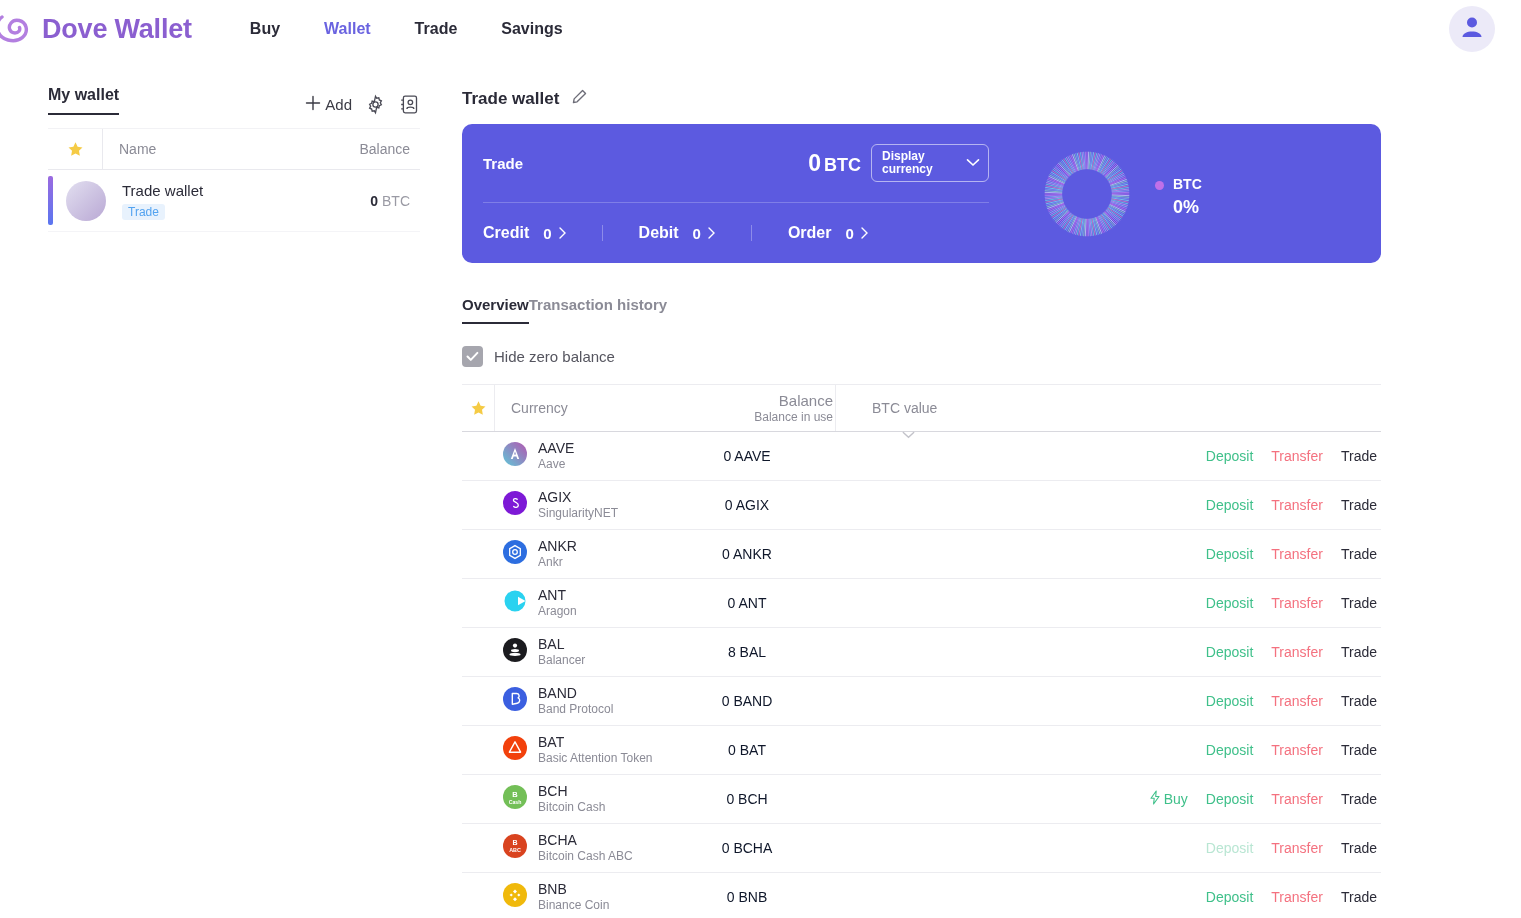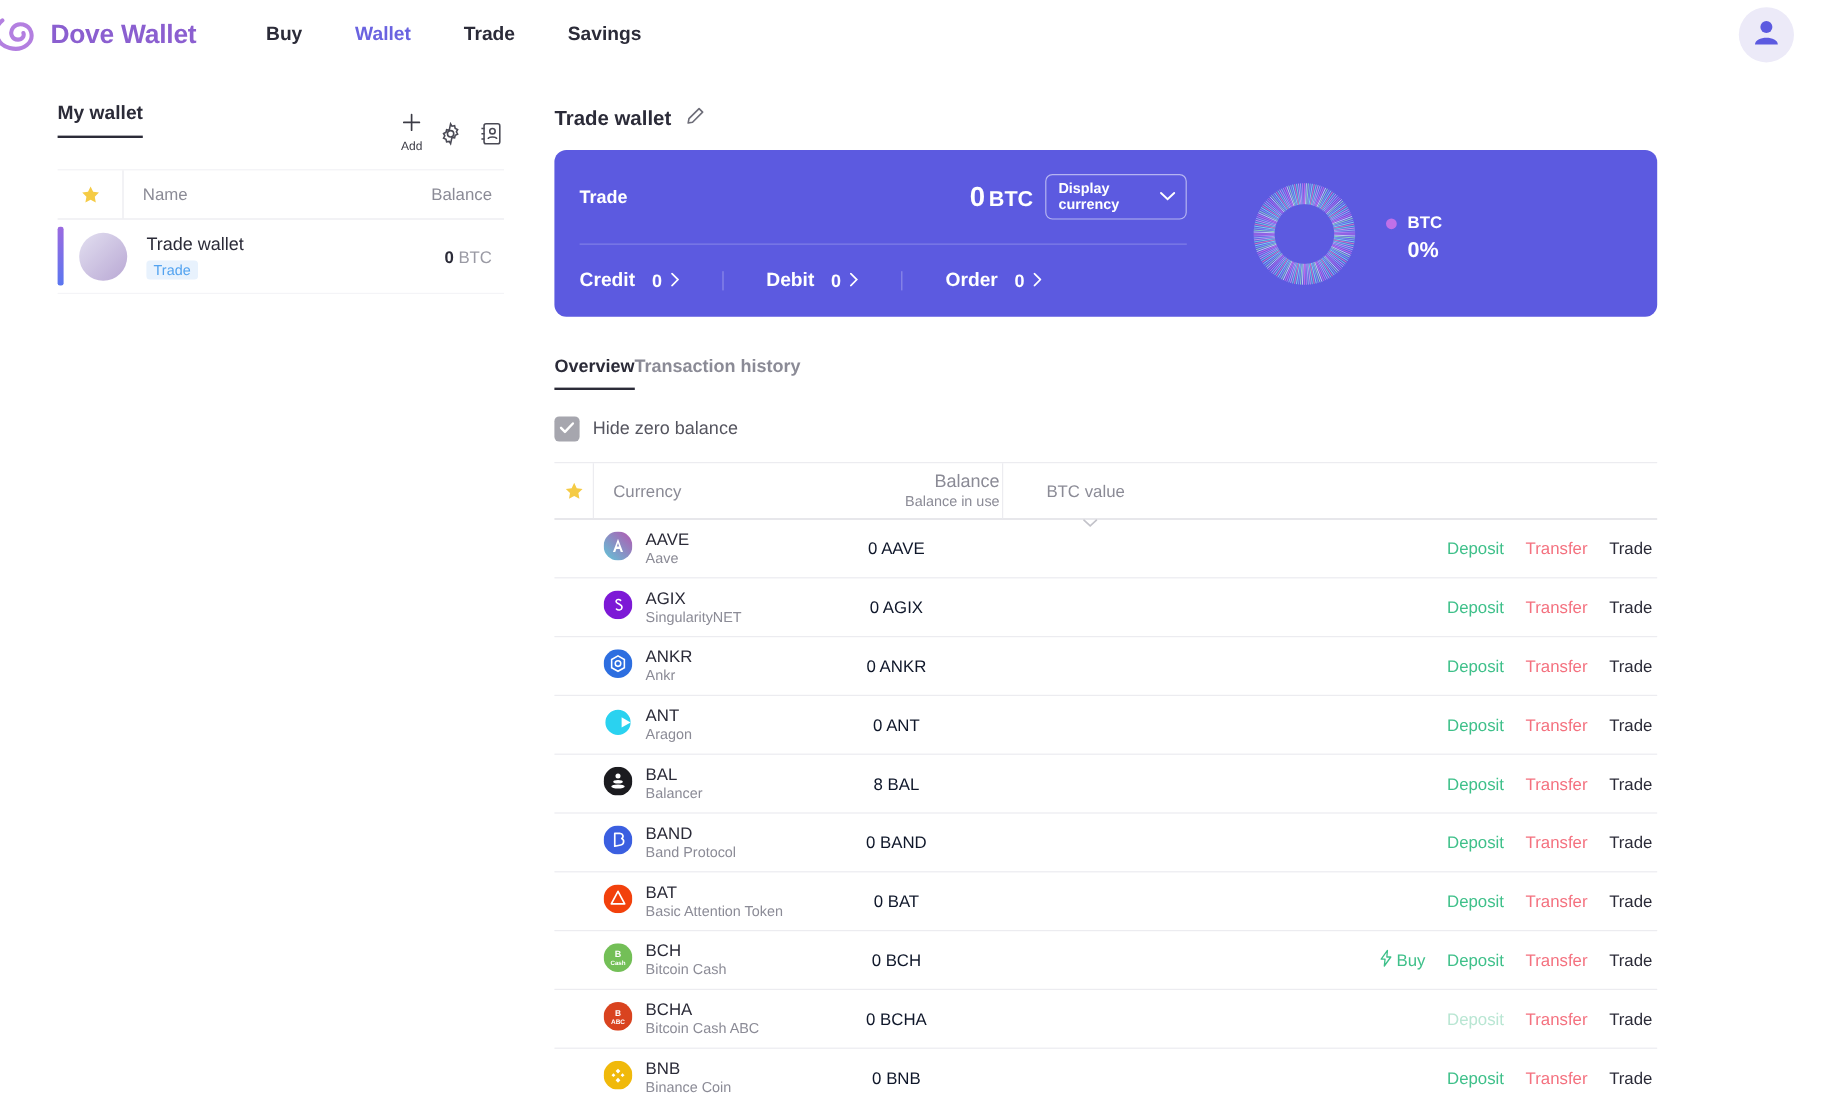--- a/index.html
+++ b/index.html
@@ -18,21 +18,21 @@
     align-items: center;
     padding: 0 0 0 0;
     position: relative;
   }
   .brand {
     display: flex; align-items: center;
     margin-left: -4px;
   }
   .brand-logo { width: 44px; height: 44px; display:block; margin-right: 2px;}
   .brand-name {
-    font-size: 22px; font-weight: bold; color: #8b5fd0;
+    font-size: 27px; font-weight: bold; color: #8b5fd0;
     letter-spacing: -0.2px;
   }
   .nav {
     display: flex; align-items: center; gap: 44px;
     margin-left: 58px;
   }
   .nav-item {
     font-size: 16px; font-weight: bold; color: #2b2b38;
     cursor: pointer; white-space: nowrap;
   }
@@ -55,21 +55,21 @@
   }
   .sidebar-title {
     font-size: 16px; font-weight: bold; color: #2b2b38;
     padding-bottom: 9px;
     border-bottom: 2.5px solid #2b2b38;
     display: inline-block;
   }
   .sidebar-tools { display: flex; align-items: center; gap: 13px; padding-top: 8px; }
   .add-btn {
     display: flex; align-items: center; gap: 4px;
-    font-size: 10px; color: #3b3b45; cursor: pointer; flex-direction: column;
+    font-size: 15px; color: #3b3b45; cursor: pointer;
   }
   .icon-btn { cursor: pointer; display: flex; }
 
   .wallet-table-head {
     display: flex; align-items: center;
     border-bottom: 1px solid #e9e9ee;
     border-top: 1px solid #f2f2f5;
     height: 42px;
     margin-top: 13px;
     font-size: 14px; color: #8b8b96;

